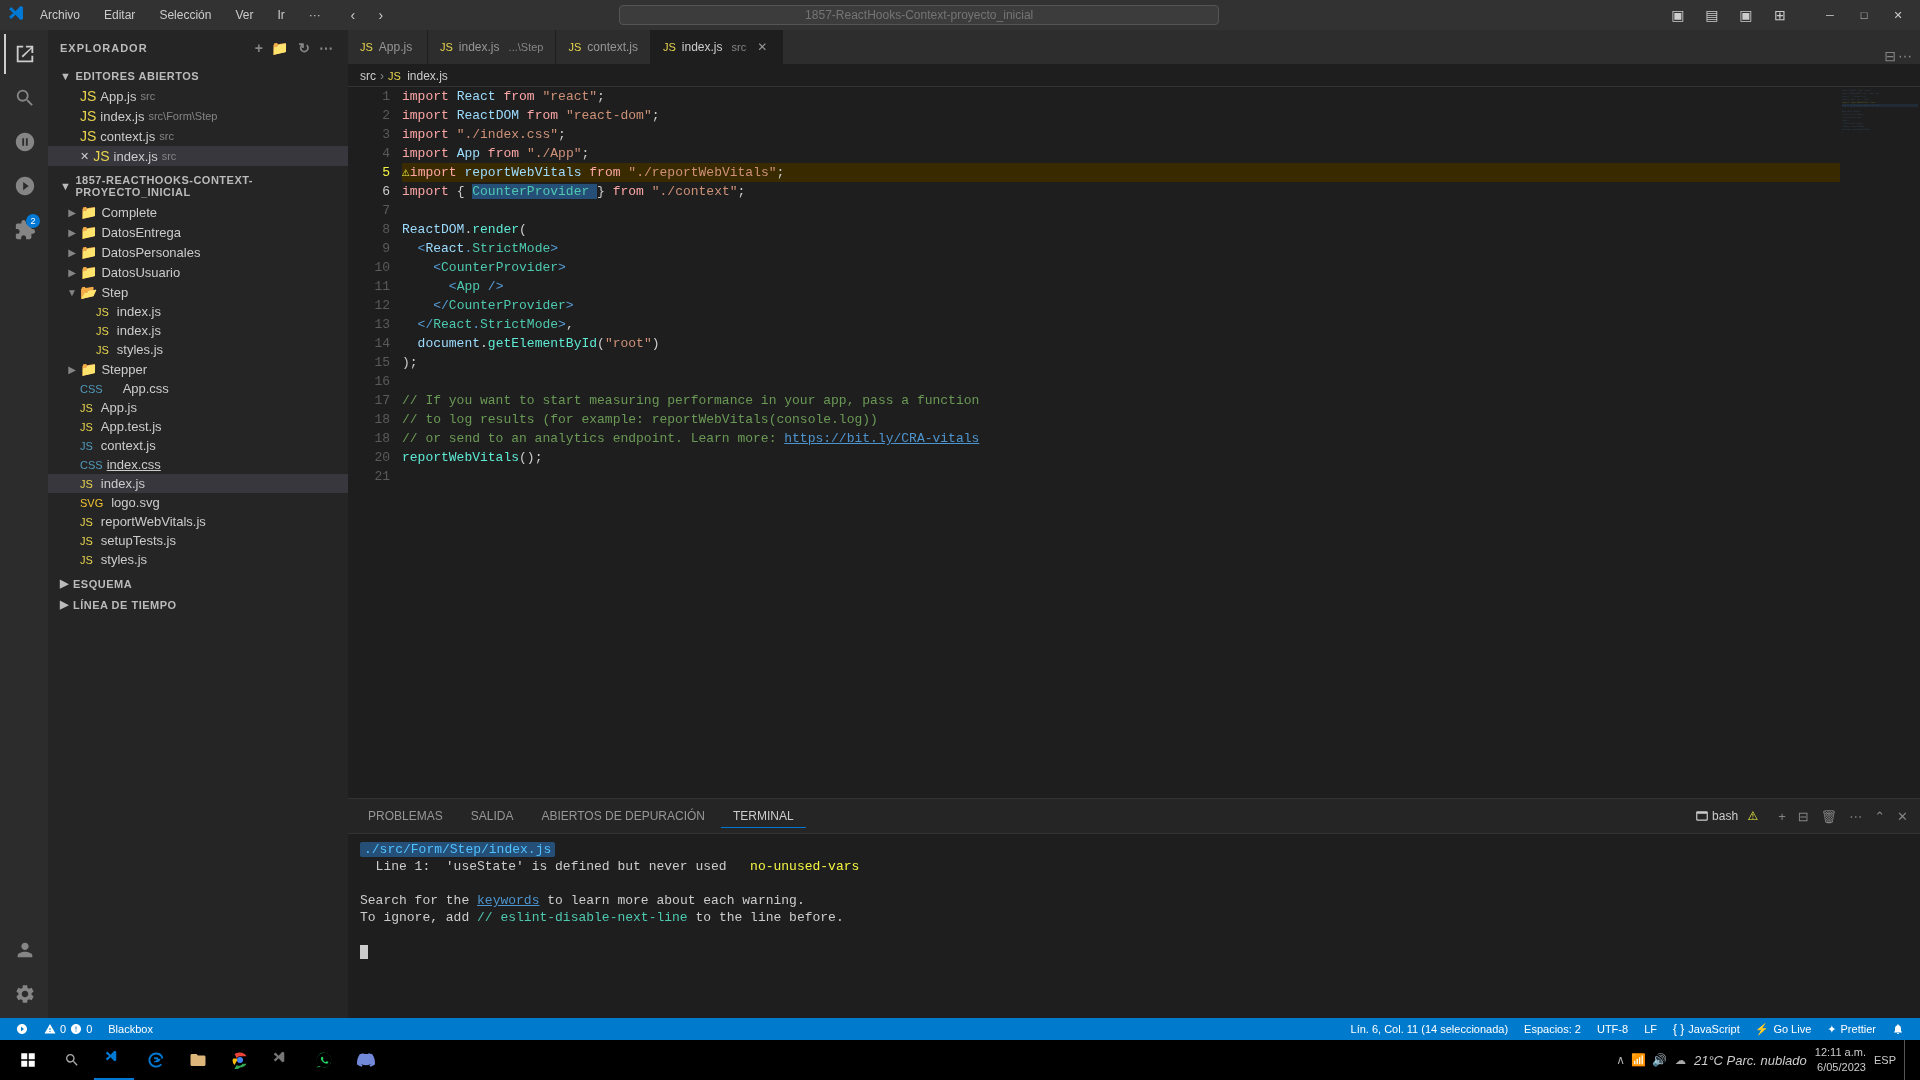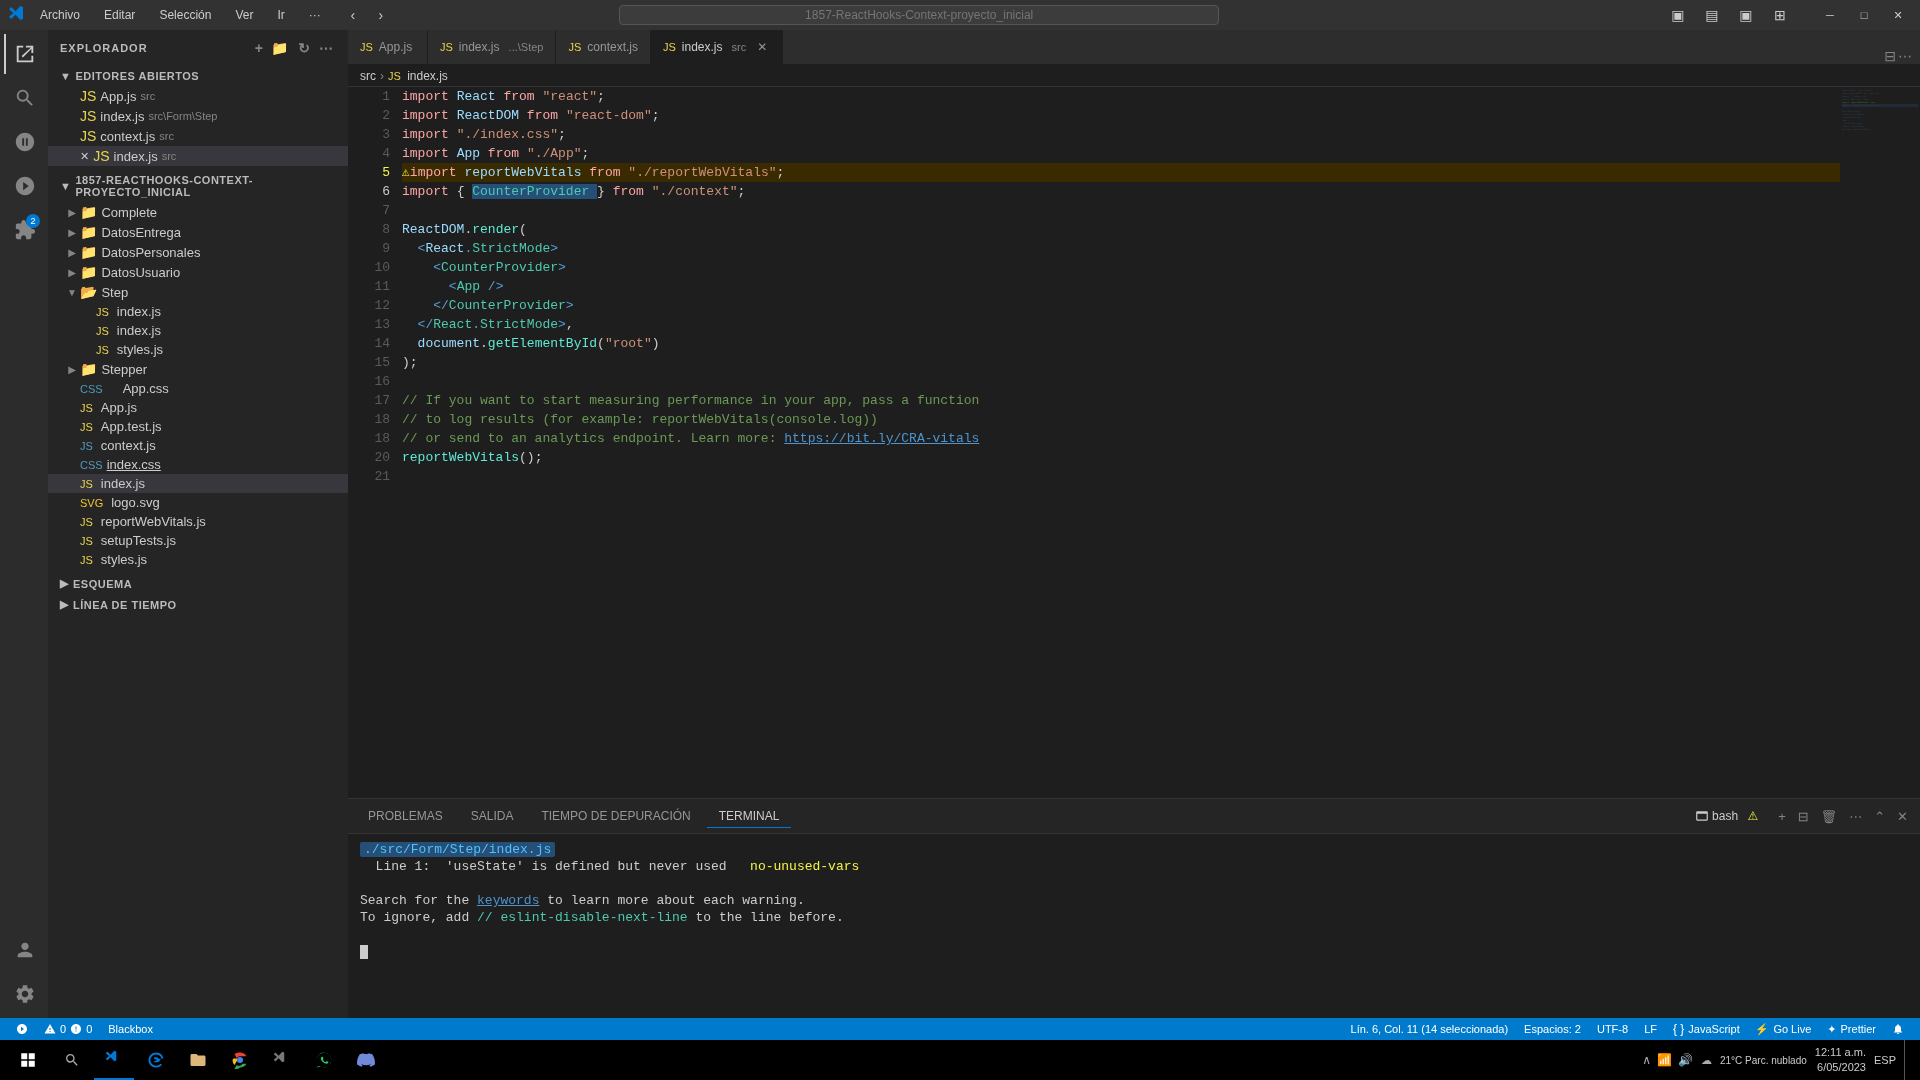--- a/index.html
+++ b/index.html
@@ -733,21 +733,21 @@
                 <div>);</div>
               </div>
             </div>
           </div>
         </div>
 
         <div class="panel">
           <div class="panel-tabs">
             <span class="panel-tab">PROBLEMAS</span>
             <span class="panel-tab">SALIDA</span>
-            <span class="panel-tab">TIEMPO DE DEPURACIÓN</span>
+            <span class="panel-tab">ABIERTOS DE DEPURACIÓN</span>
             <span class="panel-tab active">TERMINAL</span>
             <div class="panel-right">
               <span style="color:#cccccc; font-size:12px; margin-right:4px;">
                 <svg width="14" height="14" viewBox="0 0 24 24" fill="#cccccc" style="vertical-align:middle;">
                     <path d="M20 4H4c-1.1 0-2 .9-2 2v12c0 1.1.9 2 2 2h16c1.1 0 2-.9 2-2V6c0-1.1-.9-2-2-2zm0 14H4V8h16v10z"></path>
                   </svg>
                 bash
                 <span style="color:#f5f543; font-size:12px; margin-left:2px;">⚠</span>
               </span>
               <span>+</span>
@@ -890,21 +890,21 @@
     </div>
   </div>
   <div class="taskbar-right">
     <div class="taskbar-sys">
       <span style="color:#aaa;">∧</span>
       <span style="color:#aaa;">📶</span>
       <span style="color:#aaa;">🔊</span>
     </div>
     <div style="display:flex; align-items:center; gap:8px;">
       <span style="color:#aaa;">☁</span>
-      <span style="font-size:10px; color:#ccc;">21°C  Parc. nublado</span>
+      <span style="font-size:13px; color:#ccc;font-style:italic;">21°C  Parc. nublado</span>
     </div>
     <div class="taskbar-clock">
       <div style="font-size:11px; color:#ccc;">12:11 a.m.</div>
       <div style="font-size:11px; color:#ccc;">6/05/2023</div>
     </div>
     <span style="font-size:11px; color:#ccc;">ESP</span>
     <span style="width:8px; height:40px; display:block; border-left:1px solid #555;"></span>
   </div>
 </div>
 

